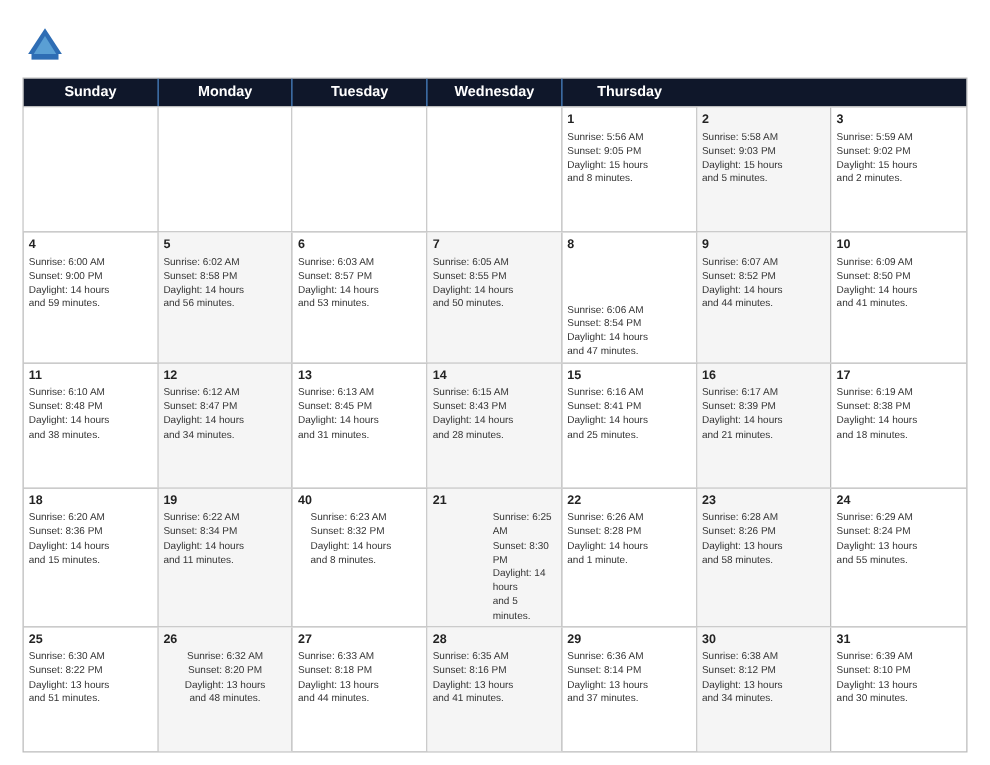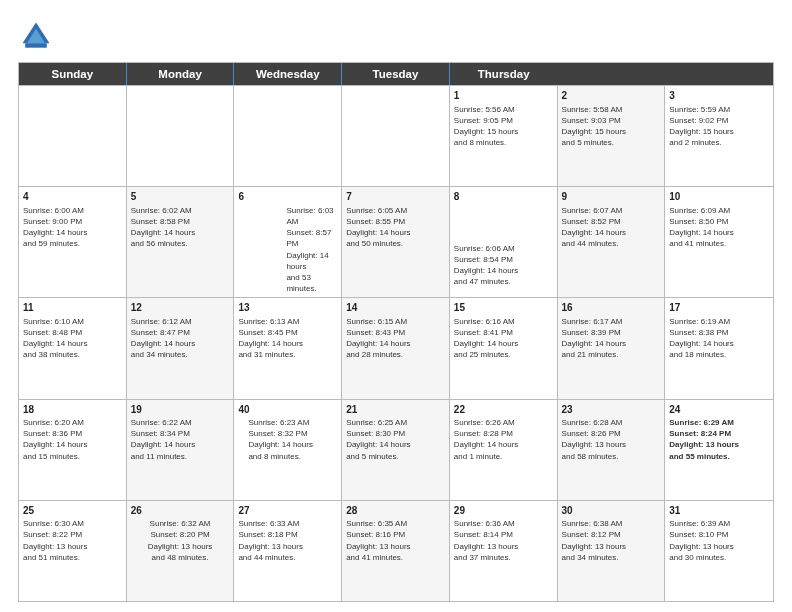--- a/index.html
+++ b/index.html
@@ -53,21 +53,21 @@
     }
     .calendar {
       flex: 1;
       display: flex;
       flex-direction: column;
       border: 1px solid #bbb;
     }
     .cal-header {
       display: grid;
       grid-template-columns: repeat(7, 1fr);
-      background: #404040;
+      background: #0f172a;
     }
     .cal-header-cell {
       color: #fff;
       font-size: 11.5px;
       font-weight: bold;
       text-align: center;
       padding: 5px 2px;
       border-right: 1px solid #4a85c7;
     }
     .cal-header-cell:last-child { border-right: none; }
@@ -126,22 +126,22 @@
     <div class="title-block">
       <div class="month-year"></div>
       <div class="location"></div>
     </div>
   </div>
 
   <div class="calendar">
     <div class="cal-header">
     <div class="cal-header-cell">Sunday</div>
         <div class="cal-header-cell">Monday</div>
+        <div class="cal-header-cell">Tuesday</div>
         <div class="cal-header-cell">Wednesday</div>
-        <div class="cal-header-cell">Tuesday</div>
         <div class="cal-header-cell">Thursday</div>
       </div>
     <div class="cal-body">
     <div class="cal-row">
           <div class="cal-cell empty"></div>
           <div class="cal-cell empty"></div>
           <div class="cal-cell empty"></div>
           <div class="cal-cell empty"></div>
           <div class="cal-cell">
             <div class="day-num">1</div>
@@ -175,21 +175,21 @@
           </div>
           <div class="cal-cell shaded">
             <div class="day-num">5</div>
             <div class="cell-text" style="white-space: pre-line;">Sunrise: 6:02 AM
 Sunset: 8:58 PM
 Daylight: 14 hours
 and 56 minutes.</div>
           </div>
           <div class="cal-cell">
             <div class="day-num">6</div>
-            <div class="cell-text" style="white-space: pre-line; margin-left: 48px;">Sunrise: 6:03 AM
+            <div class="cell-text" style="white-space: pre-line;">Sunrise: 6:03 AM
 Sunset: 8:57 PM
 Daylight: 14 hours
 and 53 minutes.</div>
           </div>
           <div class="cal-cell shaded">
             <div class="day-num">7</div>
             <div class="cell-text" style="white-space: pre-line;">Sunrise: 6:05 AM
 Sunset: 8:55 PM
 Daylight: 14 hours
 and 50 minutes.</div>
@@ -284,42 +284,42 @@
           </div>
           <div class="cal-cell">
             <div class="day-num">40</div>
             <div class="cell-text" style="white-space: pre-line; margin-left: 10px;">Sunrise: 6:23 AM
 Sunset: 8:32 PM
 Daylight: 14 hours
 and 8 minutes.</div>
           </div>
           <div class="cal-cell shaded">
             <div class="day-num">21</div>
-            <div class="cell-text" style="white-space: pre-line;">Sunrise: 6:25 AM
+            <div class="cell-text" style="white-space: pre-line; margin-left: 48px;">Sunrise: 6:25 AM
 Sunset: 8:30 PM
 Daylight: 14 hours
 and 5 minutes.</div>
           </div>
           <div class="cal-cell">
             <div class="day-num">22</div>
             <div class="cell-text" style="white-space: pre-line;">Sunrise: 6:26 AM
 Sunset: 8:28 PM
 Daylight: 14 hours
 and 1 minute.</div>
           </div>
           <div class="cal-cell shaded">
             <div class="day-num">23</div>
             <div class="cell-text" style="white-space: pre-line;">Sunrise: 6:28 AM
 Sunset: 8:26 PM
 Daylight: 13 hours
 and 58 minutes.</div>
           </div>
           <div class="cal-cell">
             <div class="day-num">24</div>
-            <div class="cell-text" style="white-space: pre-line; font-weight: bold;">Sunrise: 6:29 AM
+            <div class="cell-text" style="white-space: pre-line;">Sunrise: 6:29 AM
 Sunset: 8:24 PM
 Daylight: 13 hours
 and 55 minutes.</div>
           </div>
         </div>
         <div class="cal-row">
           <div class="cal-cell">
             <div class="day-num">25</div>
             <div class="cell-text" style="white-space: pre-line;">Sunrise: 6:30 AM
 Sunset: 8:22 PM

